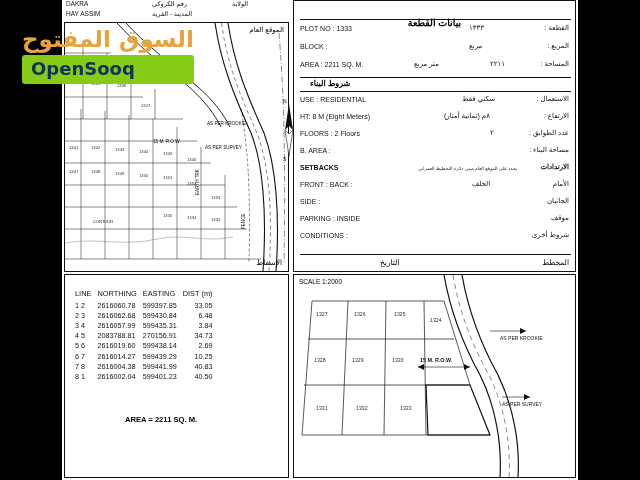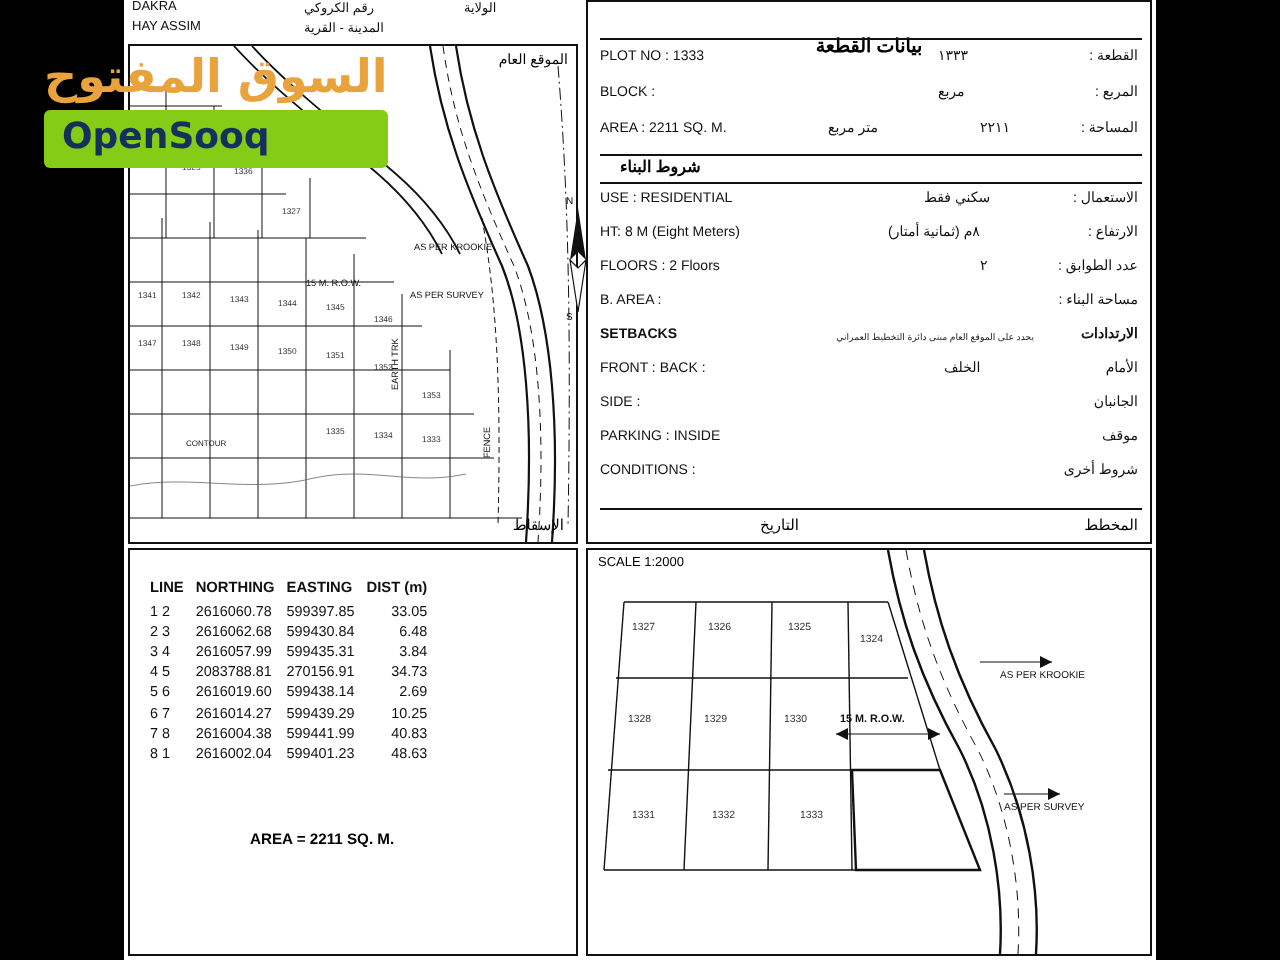--- a/index.html
+++ b/index.html
@@ -112,21 +112,21 @@
   #coord-panel {
     position:absolute; left:2px; top:274px; width:225px; height:204px;
     background:#fff; border:1px solid #111;
   }
   #coord-table {
     position:absolute; left:8px; top:14px;
     font-family:"Liberation Sans", sans-serif;
     font-size:7.2px; color:#111; border-collapse:collapse;
   }
   #coord-table th {
-    font-size:7.4px; font-weight:bold; text-align:left; padding:0 4px 2px 2px;
+    font-size:7.4px; font-weight:normal; text-align:left; padding:0 4px 2px 2px;
   }
   #coord-table td { padding:0.6px 4px 0.6px 2px; white-space:nowrap; }
   #coord-table td.num { text-align:right; }
   #area-total {
     position:absolute; left:60px; top:140px; font-size:7.6px; font-weight:bold;
   }
 
   
   #inset-panel {
     position:absolute; left:231px; top:274px; width:283px; height:204px;
@@ -371,21 +371,21 @@
         <tr>
           <td>7   8</td>
           <td>2616004.38</td>
           <td>599441.99</td>
           <td class="num">40.83</td>
         </tr>
         <tr>
           <td>8   1</td>
           <td>2616002.04</td>
           <td>599401.23</td>
-          <td class="num">48.63</td>
+          <td class="num">40.50</td>
         </tr>
       </tbody>
     </table>
     <div id="area-total">AREA = 2211 SQ. M.</div>
   </div>
 
   <div id="inset-panel">
     <div id="scale-lbl">SCALE 1:2000</div>
 
     <svg width="281" height="202" viewBox="0 0 281 202" aria-hidden="true">

